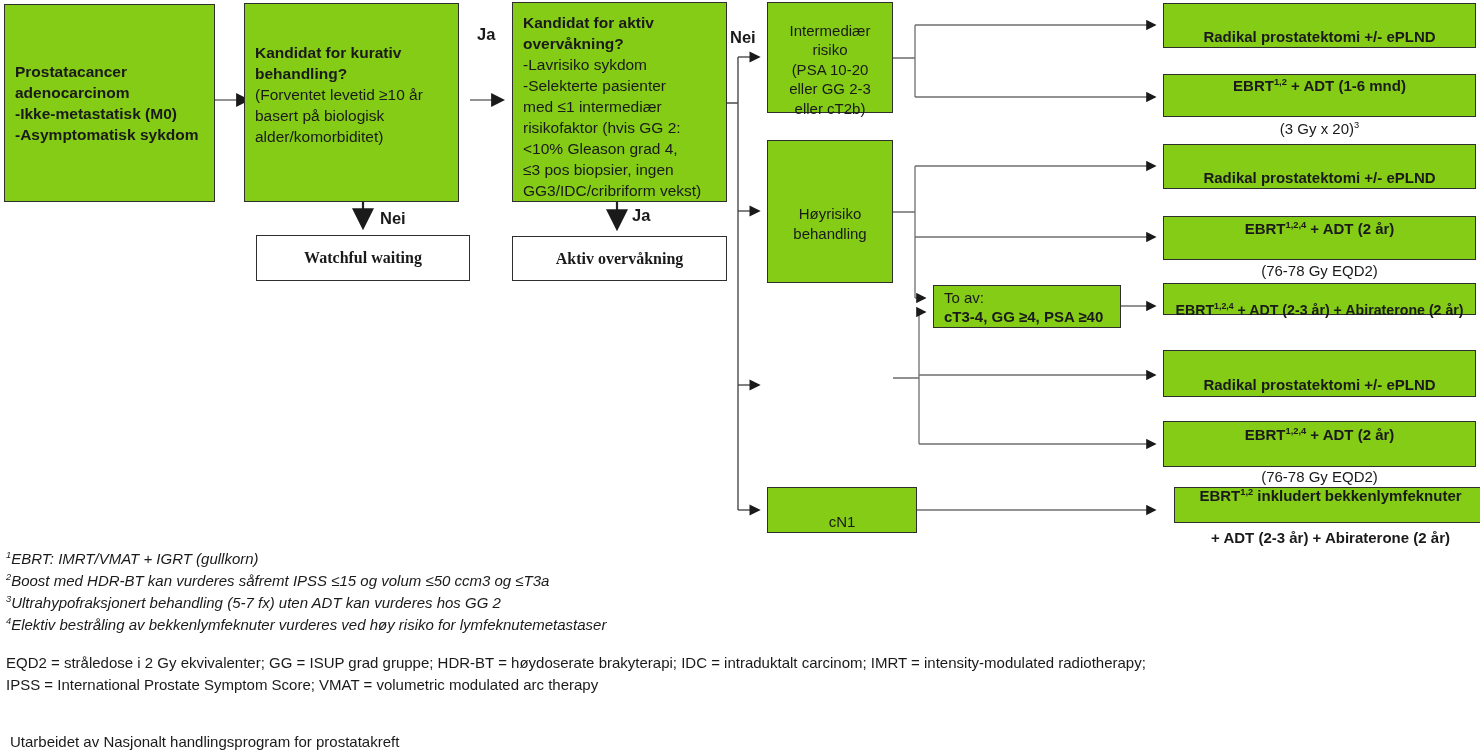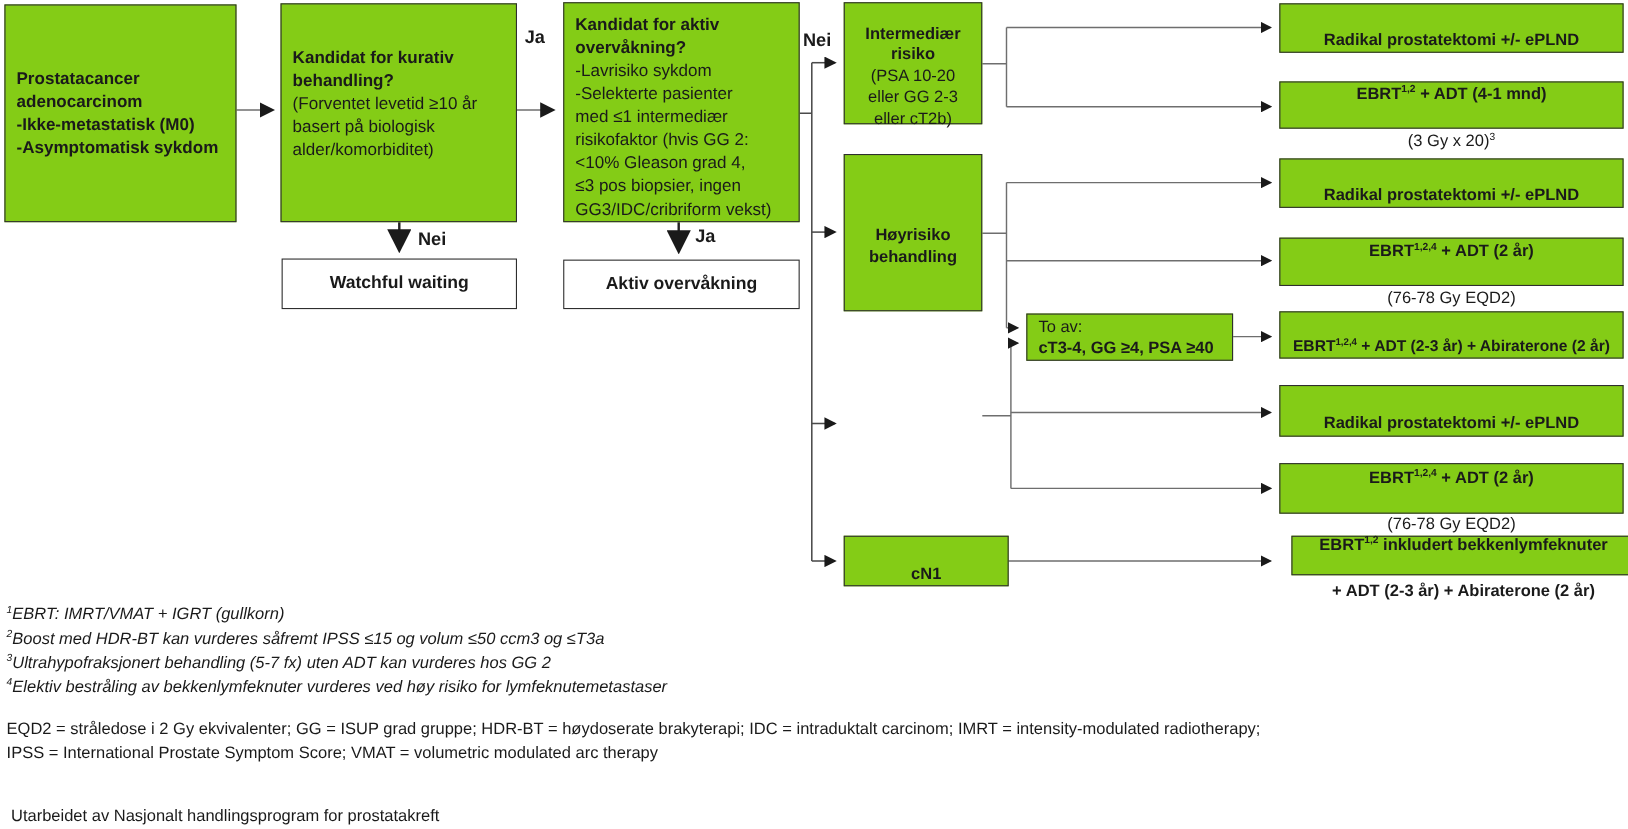--- a/index.html
+++ b/index.html
@@ -27,25 +27,25 @@
 
   
   .dbox{justify-content:center;padding:6px 10px;font-size:15.5px;line-height:21px;}
   .dbox .title{font-weight:bold;white-space:pre-line;}
   .dbox .body{white-space:pre-line;}
   .top-align{justify-content:flex-start;}
   .pad-top{padding-top:38px;}
   .pad-top2{padding-top:9px;}
 
   
-  .wbox{align-items:center;justify-content:center;font-weight:bold;font-size:16px;}
+  .wbox{align-items:center;justify-content:center;font-weight:bold;font-size:16px;font-family:Liberation Serif, serif;}
 
   
   .rbox{align-items:center;justify-content:center;text-align:center;font-size:15px;line-height:19.5px;padding:4px 2px;}
-  .rbox .rtitle{font-weight:bold;white-space:pre-line;margin-top:24px;}
+  .rbox .rtitle{font-weight:normal;white-space:pre-line;margin-top:24px;}
   .rbox .rbody{white-space:pre-line;}
 
   
   .two-box{justify-content:center;padding:2px 10px;font-size:15px;line-height:19px;}
 
   
   .tbox{align-items:center;justify-content:center;text-align:center;font-size:15px;line-height:19.5px;}
   .tline{white-space:nowrap;margin-top:23px;}
   .tline-long{font-size:14.2px;}
   sup{font-size:62%;line-height:0;vertical-align:super;}
@@ -102,21 +102,21 @@
     <path d="M893 510 L1155 510" stroke="#6e6e6e" stroke-width="1.3" fill="none" marker-end="url(#arr)"></path>
   </svg>
 
   <div class="box dbox" style="left:4px;top:4px;width:211px;height:198px">
     <div class="title">Prostatacancer
 adenocarcinom
 -Ikke-metastatisk (M0)
 -Asymptomatisk sykdom</div>
   </div>
 
-  <div class="box dbox top-align pad-top" style="left:255px;top:3px;width:215px;height:199px">
+  <div class="box dbox top-align pad-top" style="left:244px;top:3px;width:215px;height:199px">
     <div class="title">Kandidat for kurativ
 behandling?</div>
     <div class="body">(Forventet levetid ≥10 år
 basert på biologisk
 alder/komorbiditet)</div>
   </div>
   <div class="box wbox white" style="left:256px;top:235px;width:214px;height:46px">
     <span>Watchful waiting</span>
   </div>
 
@@ -158,34 +158,34 @@
   <div class="box two-box" style="left:933px;top:285px;width:188px;height:43px">
     <div>To av:</div>
     <div class="b">cT3-4, GG ≥4, PSA ≥40</div>
   </div>
 
   <div class="box tbox" style="left:1163px;top:3px;width:313px;height:45px">
     <div class="tline b"><span>Radikal prostatektomi +/- ePLND</span></div>
   </div>
 
   <div class="box tbox" style="left:1163px;top:74px;width:313px;height:43px">
-    <div class="tline b"><span>EBRT</span><sup>1,2</sup><span> + ADT (4-1 mnd)</span></div>
+    <div class="tline b"><span>EBRT</span><sup>1,2</sup><span> + ADT (1-6 mnd)</span></div>
     <div class="tline"><span>(3 Gy x 20)</span><sup>3</sup></div>
   </div>
 
   <div class="box tbox" style="left:1163px;top:144px;width:313px;height:45px">
     <div class="tline b"><span>Radikal prostatektomi +/- ePLND</span></div>
   </div>
 
   <div class="box tbox" style="left:1163px;top:216px;width:313px;height:44px">
     <div class="tline b"><span>EBRT</span><sup>1,2,4</sup><span> + ADT (2 år)</span></div>
     <div class="tline"><span>(76-78 Gy EQD2)</span></div>
   </div>
 
-  <div class="box tbox" style="left:1163px;top:283px;width:313px;height:43px">
+  <div class="box tbox" style="left:1163px;top:283px;width:313px;height:32px">
     <div class="tline tline-long b"><span>EBRT</span><sup>1,2,4</sup><span> + ADT (2-3 år) + Abiraterone (2 år)</span></div>
   </div>
 
   <div class="box tbox" style="left:1163px;top:350px;width:313px;height:47px">
     <div class="tline b"><span>Radikal prostatektomi +/- ePLND</span></div>
   </div>
 
   <div class="box tbox" style="left:1163px;top:421px;width:313px;height:46px">
     <div class="tline b"><span>EBRT</span><sup>1,2,4</sup><span> + ADT (2 år)</span></div>
     <div class="tline"><span>(76-78 Gy EQD2)</span></div>

